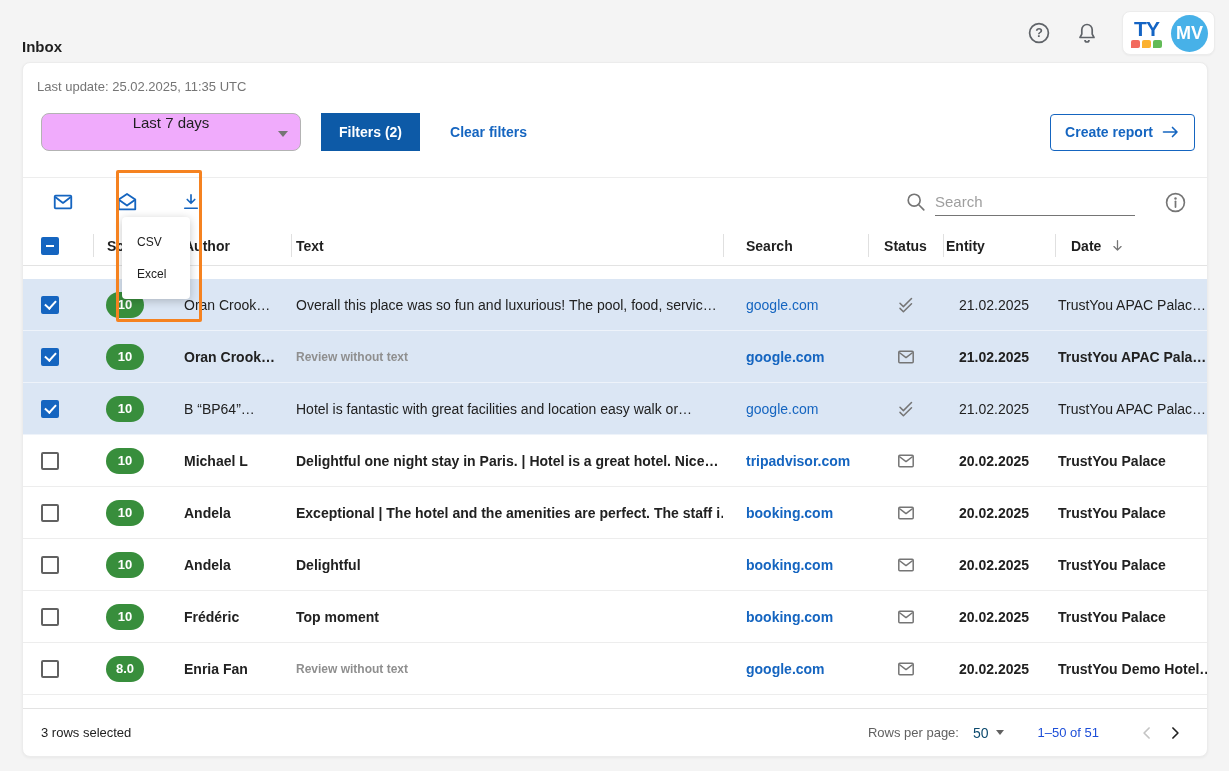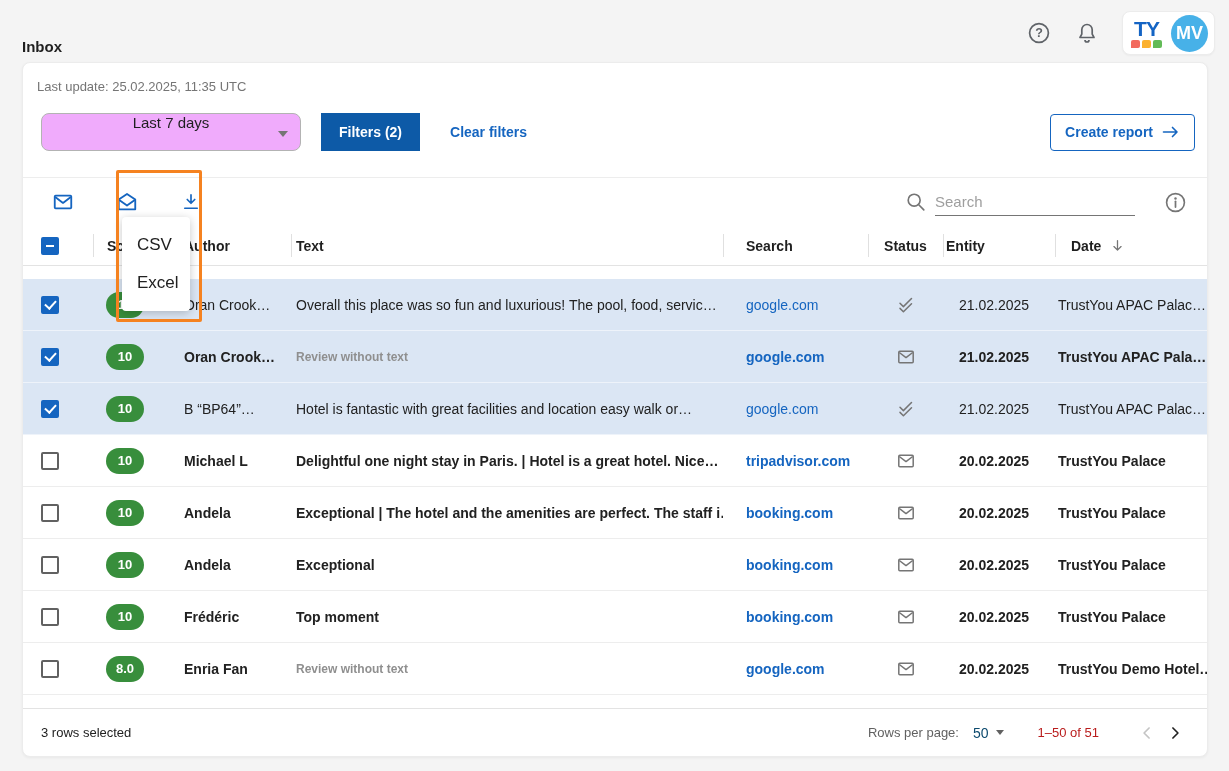--- a/index.html
+++ b/index.html
@@ -73,27 +73,27 @@
   .cb.checked::after { content:""; position:absolute; left:4px; top:0.5px; width:5px; height:9px; border:solid #fff; border-width:0 2px 2px 0; transform:rotate(42deg); }
   .cb.indeterminate::after { content:""; position:absolute; left:3px; top:6px; width:8px; height:2px; background:#fff; }
 
   
   .tfooter { position:absolute; left:0; right:0; bottom:0; height:48px; border-top:1px solid #e3e3e3; display:flex; align-items:center; padding:0 18px; font-size:13px; }
   .rows-selected { color:#212121; }
   .pager { margin-left:auto; display:flex; align-items:center; gap:0; }
   .rpp-label { color:#616161; margin-right:14px; }
   .rpp-value { display:flex; align-items:center; gap:7px; font-size:14px; color:#0c4a6e; cursor:pointer; margin-right:34px; }
   .rpp-caret { width:0; height:0; border-left:4.5px solid transparent; border-right:4.5px solid transparent; border-top:5px solid #616161; }
-  .range-text { color:#b91c1c; margin-right:34px; }
+  .range-text { color:#1d4ed8; margin-right:34px; }
   .page-btn { width:28px; height:28px; display:flex; align-items:center; justify-content:center; cursor:pointer; }
   .page-btn.disabled { cursor:default; }
 
   
   .export-menu { position:absolute; left:122px; top:217px; width:68px; background:#fff; border-radius:4px; box-shadow:0 2px 10px rgba(0,0,0,.22); padding:9px 0; z-index:40; }
-  .menu-item { padding:9px 15px; font-size:17px; color:#212121; cursor:pointer; }
+  .menu-item { padding:9px 15px; font-size:12px; color:#212121; cursor:pointer; }
   .highlight-rect { position:absolute; left:116px; top:170px; width:86px; height:152px; border:3px solid #f58220; border-radius:2px; z-index:60; pointer-events:none; }
 </style>
 </head>
 <body>
 
 <div class="topbar">
   <div class="topbar-title">Inbox</div>
   <div class="topbar-right">
     <div class="icon-btn">
       <svg width="24" height="24" viewBox="0 0 24 24">
@@ -310,21 +310,21 @@
     <div class="cell c-entity">TrustYou Palace</div>
   </div>
         <div class="tgrid trow unread">
     <div class="cell c-cb">
             <span class="cb"></span>
           </div>
     <div class="cell c-score">
             <span class="badge">10</span>
           </div>
     <div class="cell c-author">Andela</div>
-    <div class="cell c-text">Exceptional</div>
+    <div class="cell c-text">Delightful</div>
     <div class="cell c-source">
             <a class="srclink">booking.com</a>
           </div>
     <div class="cell c-status">
 
       <svg class="ic-envelope" width="20" height="20" viewBox="0 0 20 20">
               <rect x="2.8" y="4.2" width="14.4" height="11.6" rx="1" fill="none" stroke="#757575" stroke-width="1.5"></rect>
               <path d="M3.3 5.5L10 10.6l6.7-5.1" fill="none" stroke="#757575" stroke-width="1.5" stroke-linejoin="round"></path>
             </svg>
     </div>

